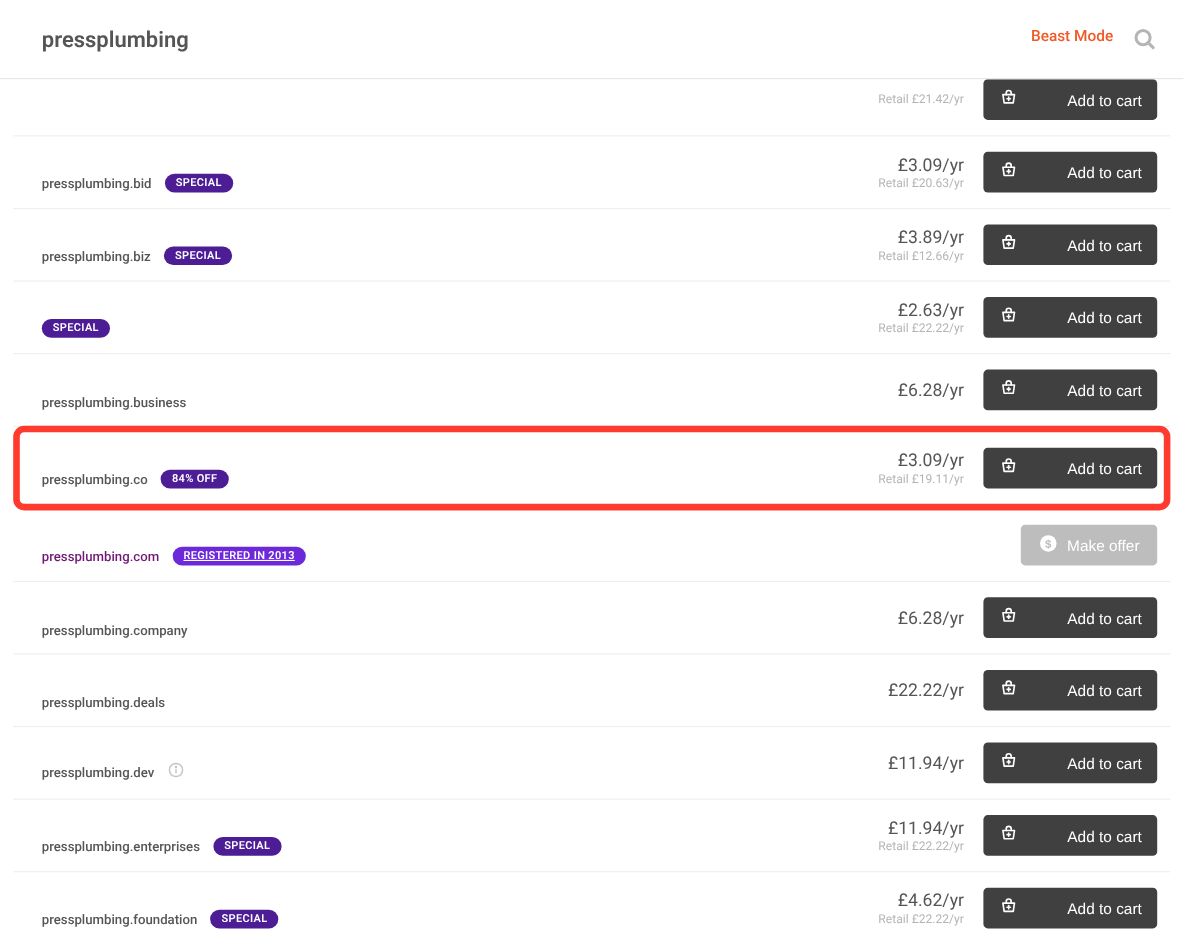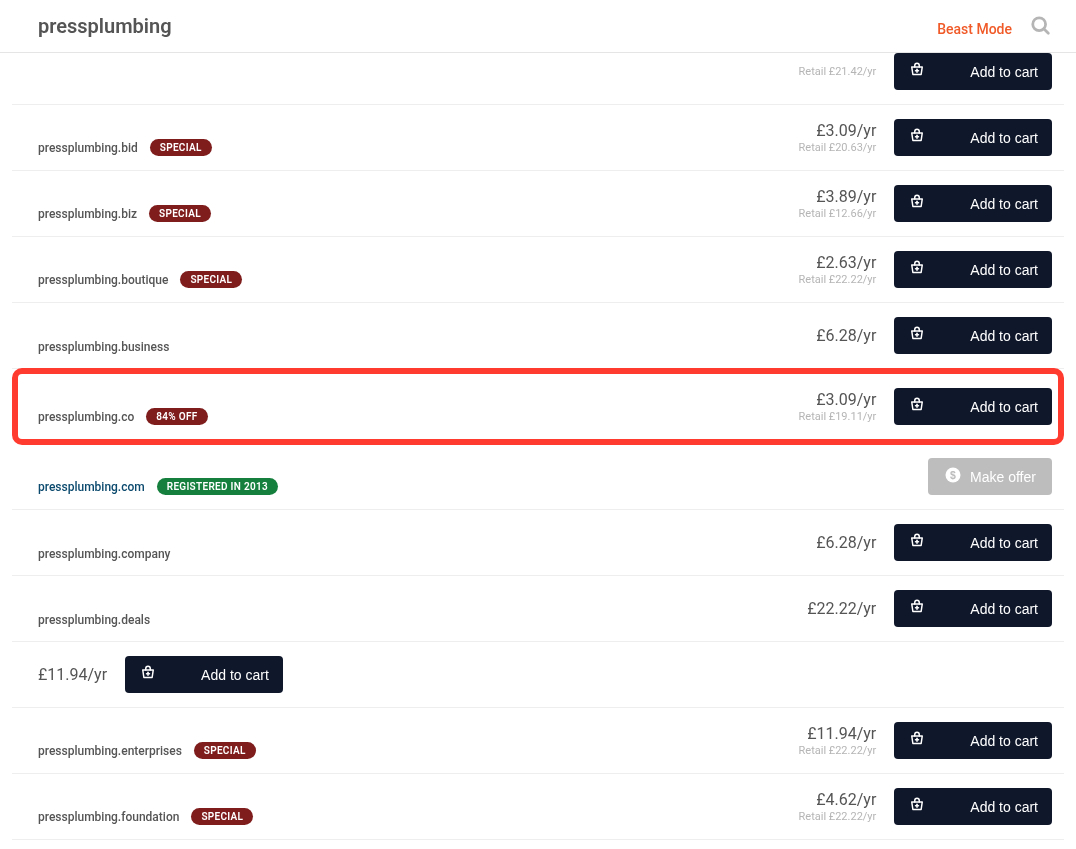--- a/index.html
+++ b/index.html
@@ -8,30 +8,30 @@
     background: #fff;
     color: #555;
     width: 1076px;
   }
   .header {
     display: flex;
     align-items: center;
     justify-content: space-between;
     padding: 14px 24px 14px 38px;
     border-bottom: 1px solid #e5e5e5;
-    height: 53px;
+    height: 72px;
   }
   .header-title {
     font-size: 20px;
     font-weight: 600;
     color: #555;
   }
   .header-right {
     display: flex;
-    align-items: flex-end;
+    align-items: flex-start;
     gap: 18px;
   }
   .beast-mode {
     color: #f05a28;
     font-size: 14px;
     font-weight: 500;
     cursor: pointer;
   }
   .search-icon {
     width: 22px;
@@ -59,33 +59,33 @@
     display: flex;
     align-items: center;
     gap: 12px;
   }
   .domain {
     font-size: 12px;
     color: #555;
     font-weight: 500;
   }
   .domain.muted {
-    color: #0c4a6e;
+    color: #701a75;
   }
   .badge {
     display: inline-block;
     padding: 3px 10px;
     border-radius: 12px;
     font-size: 10px;
     font-weight: 600;
     letter-spacing: 0.3px;
     color: #fff;
   }
-  .badge-teal { background: #7f1d1d; }
-  .badge-grey { background: #15803d; }
+  .badge-teal { background: #4c1d95; }
+  .badge-grey { background: #6d28d9; text-decoration: underline; }
   .info-icon {
     width: 16px;
     height: 16px;
     color: #c5c5c5;
   }
   .row-right {
     display: flex;
     align-items: center;
     gap: 18px;
   }
@@ -110,21 +110,21 @@
     padding: 8px 14px;
     border-radius: 4px;
     border: none;
     color: #fff;
     font-size: 14px;
     font-weight: 500;
     cursor: pointer;
     min-width: 124px;
     justify-content: center;
   }
-  .btn-dark { background: #0f172a; gap: 44px; }
+  .btn-dark { background: #404040; gap: 44px; }
   .btn-light { background: #bdbdbd; }
   .cart-icon, .offer-icon {
     width: 18px;
     height: 18px;
     flex-shrink: 0;
   }
   .highlight {
     border: 6px solid #ff3b30;
     border-radius: 10px;
     margin: -1px 0;
@@ -206,21 +206,20 @@
   <path d="M9 8V6a3 3 0 0 1 6 0v2"></path>
   <line x1="12" y1="11" x2="12" y2="15"></line>
   <line x1="10" y1="13" x2="14" y2="13"></line>
 </svg></span>
           <span>Add to cart</span>
         </button>
       </div>
     </div>
     <div class="row">
       <div class="row-left">
-        <span class="domain">pressplumbing.boutique</span>
         <span class="badge badge-teal">SPECIAL</span>
       </div>
       <div class="row-right">
         <div class="price-block">
           <div class="price">£2.63/yr</div>
           <div class="retail">Retail £22.22/yr</div>
         </div>
         <button class="btn btn-dark">
           <span><svg class="cart-icon" viewBox="0 0 24 24" fill="none" stroke="currentColor" stroke-width="2" stroke-linecap="round" stroke-linejoin="round">
   <path d="M5 8h14l-1.5 10h-11z"></path>
@@ -321,20 +320,28 @@
   <path d="M5 8h14l-1.5 10h-11z"></path>
   <path d="M9 8V6a3 3 0 0 1 6 0v2"></path>
   <line x1="12" y1="11" x2="12" y2="15"></line>
   <line x1="10" y1="13" x2="14" y2="13"></line>
 </svg></span>
           <span>Add to cart</span>
         </button>
       </div>
     </div>
     <div class="row">
+      <div class="row-left">
+        <span class="domain">pressplumbing.dev</span>
+        <span><svg class="info-icon" viewBox="0 0 24 24" fill="none" stroke="currentColor" stroke-width="2">
+  <circle cx="12" cy="12" r="9"></circle>
+  <line x1="12" y1="11" x2="12" y2="16"></line>
+  <circle cx="12" cy="8" r="0.8" fill="currentColor"></circle>
+</svg></span>
+      </div>
       <div class="row-right">
         <div class="price-block">
           <div class="price">£11.94/yr</div>
         </div>
         <button class="btn btn-dark">
           <span><svg class="cart-icon" viewBox="0 0 24 24" fill="none" stroke="currentColor" stroke-width="2" stroke-linecap="round" stroke-linejoin="round">
   <path d="M5 8h14l-1.5 10h-11z"></path>
   <path d="M9 8V6a3 3 0 0 1 6 0v2"></path>
   <line x1="12" y1="11" x2="12" y2="15"></line>
   <line x1="10" y1="13" x2="14" y2="13"></line>

